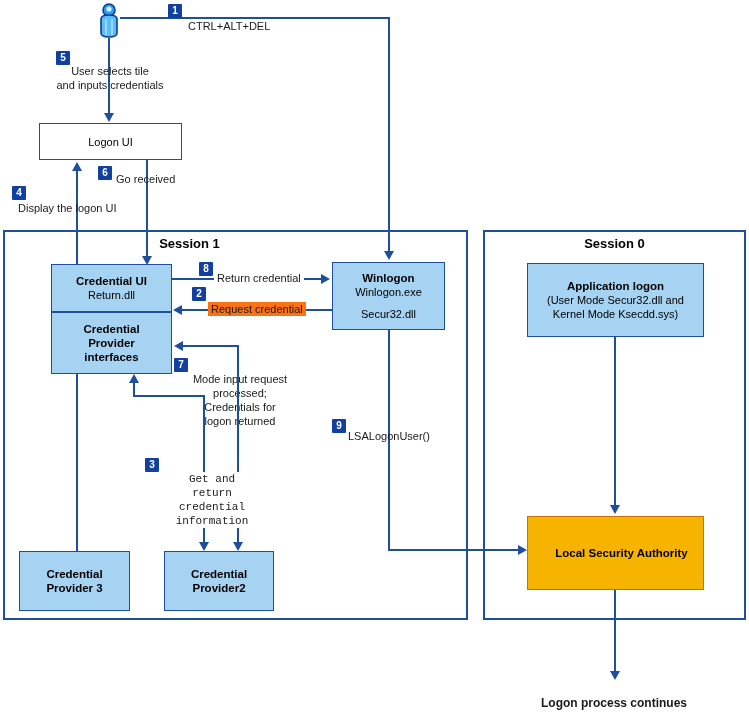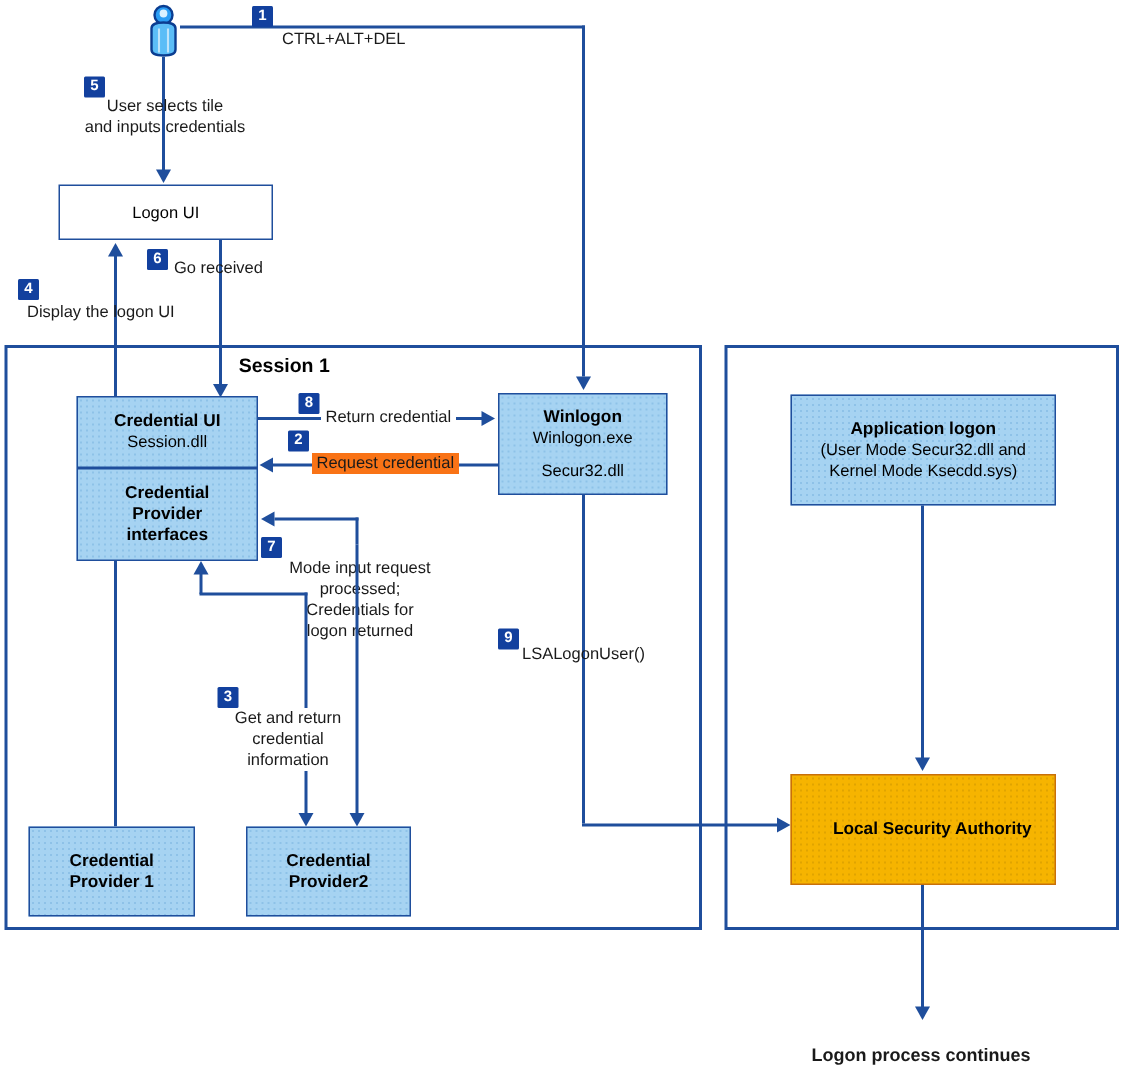--- a/index.html
+++ b/index.html
@@ -124,20 +124,21 @@
 </style>
 </head>
 <body>
 
 <div id="canvas">
 
   <div class="abs session-box" style="left:3px; top:230px; width:465px; height:390px;"></div>
   <div class="abs session-title" style="left:3px; top:236px; width:373px;">Session 1</div>
 
   <div class="abs session-box" style="left:483px; top:230px; width:263px; height:390px;"></div>
+  <div class="abs session-title" style="left:483px; top:236px; width:263px;">Session 0</div>
 
   <svg class="abs" style="left:96px; top:2px;" width="26" height="38" viewBox="0 0 26 38">
 
     <circle cx="13" cy="8" r="6" fill="#2a9df4" stroke="#0b3d91" stroke-width="1.6"></circle>
 
     <path d="M5 17 q0 -4 8 -4 q8 0 8 4 l0 14 q0 4 -8 4 q-8 0 -8 -4 z" fill="#5bbdf7" stroke="#0b3d91" stroke-width="1.6"></path>
     <path d="M10 17 l0 16 M16 17 l0 16" stroke="#bfe4fb" stroke-width="1.4" fill="none"></path>
     <circle cx="13" cy="7" r="2.6" fill="#d9f1ff"></circle>
   </svg>
 
@@ -165,21 +166,21 @@
   <div class="abs badge" style="left:12px; top:186px;">4</div>
   <div class="abs lbl lbl-left" style="left:18px; top:201px;">Display the logon UI</div>
 
   <div class="abs line-v" style="left:146px; top:160px; height:98px;"></div>
   <div class="abs arrow arrow-down" style="left:142px; top:256px;"></div>
   <div class="abs badge" style="left:98px; top:166px;">6</div>
   <div class="abs lbl lbl-left" style="left:116px; top:172px;">Go received</div>
 
   <div class="abs box box-blue box-split-top" style="left:51px; top:264px; width:121px; height:48px;">
     <span class="ttl">Credential UI</span>
-    <span class="sub">Session.dll</span>
+    <span class="sub">Return.dll</span>
   </div>
   <div class="abs box box-blue" style="left:51px; top:312px; width:121px; height:62px;">
     <span class="ttl">Credential</span>
     <span class="ttl">Provider</span>
     <span class="ttl">interfaces</span>
   </div>
 
   <div class="abs box box-blue" style="left:332px; top:262px; width:113px; height:68px;">
     <span class="ttl">Winlogon</span>
     <span class="sub">Winlogon.exe</span>
@@ -207,29 +208,29 @@
 
   <div class="abs line-v" style="left:237px; top:363px; height:182px;"></div>
   <div class="abs arrow arrow-down" style="left:233px; top:542px;"></div>
 
   <div class="abs line-v" style="left:133px; top:382px; height:14px;"></div>
   <div class="abs arrow arrow-up" style="left:129px; top:374px;"></div>
   <div class="abs line-h" style="left:133px; top:395px; width:72px;"></div>
   <div class="abs line-v" style="left:203px; top:395px; height:150px;"></div>
   <div class="abs arrow arrow-down" style="left:199px; top:542px;"></div>
   <div class="abs badge" style="left:145px; top:458px;">3</div>
-  <div class="abs lbl" style="left:148px; top:472px; width:88px; background:#fff;">Get and return
+  <div class="abs lbl" style="left:168px; top:472px; width:88px; background:#fff;font-family:Liberation Mono, monospace;">Get and return
 credential
 information</div>
 
   <div class="abs line-v" style="left:76px; top:374px; height:177px;"></div>
 
   <div class="abs box box-blue" style="left:19px; top:551px; width:111px; height:60px;">
     <span class="ttl">Credential</span>
-    <span class="ttl">Provider 1</span>
+    <span class="ttl">Provider 3</span>
   </div>
   <div class="abs box box-blue" style="left:164px; top:551px; width:110px; height:60px;">
     <span class="ttl">Credential</span>
     <span class="ttl">Provider2</span>
   </div>
 
   <div class="abs line-v" style="left:388px; top:330px; height:219px;"></div>
   <div class="abs line-h" style="left:388px; top:549px; width:131px;"></div>
   <div class="abs arrow arrow-right" style="left:518px; top:545px;"></div>
   <div class="abs badge" style="left:332px; top:419px;">9</div>

